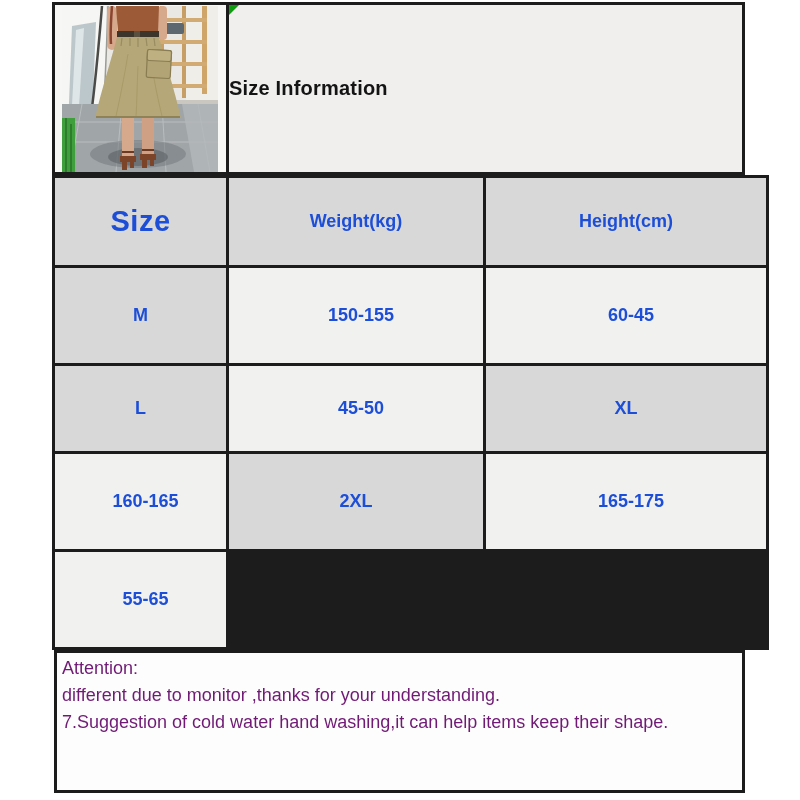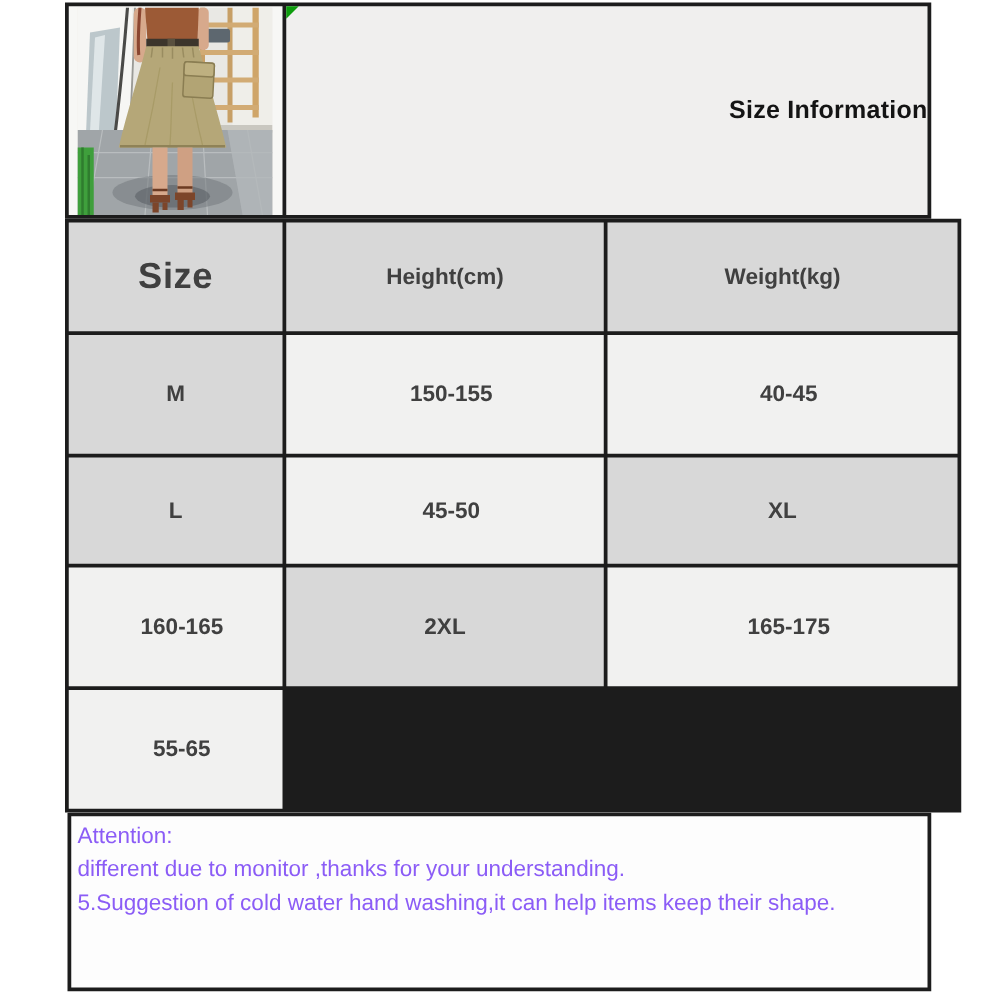--- a/index.html
+++ b/index.html
@@ -11,45 +11,45 @@
   }
   .top-section{
     position:absolute;left:52px;top:2px;width:693px;height:173px;
     background:#1c1c1c;display:grid;grid-template-columns:171px 1fr;
     gap:3px;padding:3px;box-sizing:border-box;
   }
   .photo-cell{background:#f7f7f5;position:relative;overflow:hidden;}
   .photo-cell svg{position:absolute;left:7px;top:1px;}
   .title-cell{
     background:#f0efee;position:relative;
-    display:flex;align-items:center;justify-content:flex-end;
+    display:flex;align-items:center;justify-content:flex-start;
   }
   .title-text{font-size:20px;font-weight:bold;letter-spacing:0.2px;}
   .corner-marker{
     position:absolute;left:0;top:0;width:0;height:0;
     border-top:10px solid #0d9c0d;border-right:10px solid transparent;
   }
   .size-table{
     position:absolute;left:52px;top:175px;width:717px;height:475px;
     background:#1c1c1c;display:grid;
     grid-template-columns:171px 254px 1fr;
     grid-template-rows:87px 95px 85px 95px 1fr;
     gap:3px;padding:3px;box-sizing:border-box;
   }
   .cell{
     display:flex;align-items:center;justify-content:center;
-    font-weight:bold;font-size:18px;color:#404040;
+    font-weight:bold;font-size:18px;color:#1d4ed8;
   }
   .cell.gray{background:#d8d8d8;}
   .cell.light{background:#f1f1f0;padding-left:10px;}
   .cell.size-head{font-size:29px;letter-spacing:0.5px;}
   .attention-box{
     position:absolute;left:54px;top:650px;width:691px;height:143px;
     box-sizing:border-box;border:3px solid #1c1c1c;background:#fdfdfd;
-    padding:2px 5px;font-size:18px;line-height:27px;color:#8b5cf6;
+    padding:2px 5px;font-size:18px;line-height:27px;color:#701a75;
   }
   .attention-line{white-space:nowrap;}
 </style>
 </head>
 <body>
 
 <div class="top-section">
   <div class="photo-cell">
     <svg width="156" height="166" viewBox="0 0 156 166" xmlns="http://www.w3.org/2000/svg">
 
@@ -112,35 +112,35 @@
   </div>
   <div class="title-cell">
     <span class="corner-marker"></span>
     <span class="title-text">Size Information</span>
   </div>
 </div>
 
 <div class="size-table">
 
   <div class="cell gray size-head">Size</div>
+  <div class="cell gray">Weight(kg)</div>
   <div class="cell gray">Height(cm)</div>
-  <div class="cell gray">Weight(kg)</div>
 
   <div class="cell gray">M</div>
   <div class="cell light">150-155</div>
-  <div class="cell light">40-45</div>
+  <div class="cell light">60-45</div>
 
   <div class="cell gray">L</div>
   <div class="cell light">45-50</div>
 
   <div class="cell gray">XL</div>
   <div class="cell light">160-165</div>
 
   <div class="cell gray">2XL</div>
   <div class="cell light">165-175</div>
   <div class="cell light">55-65</div>
 </div>
 
 <div class="attention-box">
   <div class="attention-line">Attention:</div>
   <div class="attention-line">different due to monitor ,thanks for your understanding.</div>
-  <div class="attention-line">5.Suggestion of cold water hand washing,it can help items keep their shape.</div>
+  <div class="attention-line">7.Suggestion of cold water hand washing,it can help items keep their shape.</div>
 </div>
 
 </body></html>

